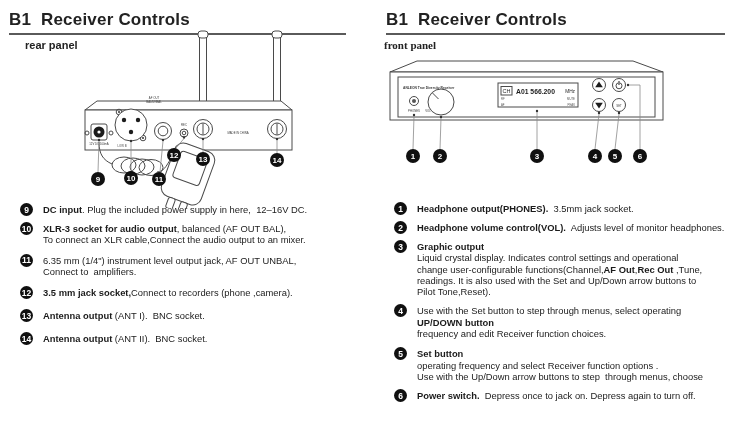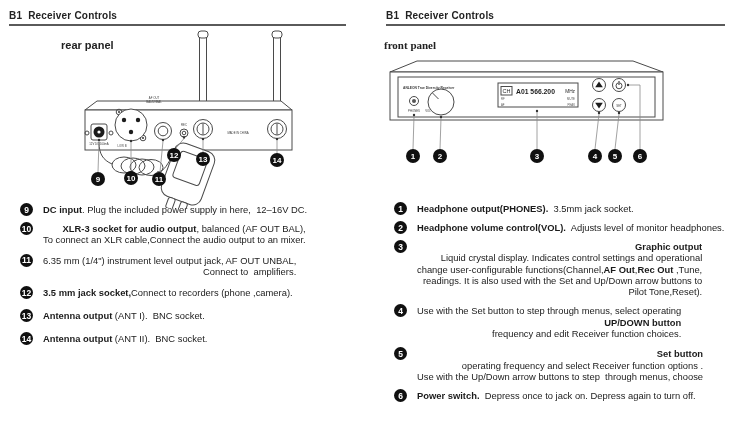--- a/index.html
+++ b/index.html
@@ -1,27 +1,27 @@
 <!DOCTYPE html>
 <html><head>
 <meta charset="utf-8">
 <style>
   html,body{margin:0;padding:0;}
   body{
     width:750px;height:439px;position:relative;background:#ffffff;
     font-family:"Liberation Sans", sans-serif;color:#1b1b1b;overflow:hidden;
   }
   .col-header{
-    position:absolute;top:10px;font-weight:bold;font-size:10px;letter-spacing:.2px;
+    position:absolute;top:10px;font-weight:bold;font-size:17px;letter-spacing:.2px;
     color:#222;border-bottom:2px solid #5a5a5a;padding-bottom:3px;white-space:pre;
   }
   #header-left{left:9px;width:337px;}
   #header-right{left:386px;width:339px;}
   .panel-label{position:absolute;top:39px;font-weight:bold;font-size:11px;color:#222;white-space:pre;}
-  #label-rear{left:25px;margin-left:36px;}
+  #label-rear{left:25px;}
   #label-front{left:384px;font-family:Liberation Serif, serif;}
   svg.diagram{position:absolute;}
   #svg-rear{left:0;top:30px;}
   #svg-front{left:375px;top:30px;}
   .items{position:absolute;}
   #items-left{left:20px;top:204px;width:345px;}
   #items-right{left:394px;top:203px;width:350px;}
   .item{display:flex;gap:10px;align-items:flex-start;}
   #items-left .item{margin-bottom:7px;}
   #items-left .item:nth-child(2){margin-bottom:9px;}
@@ -30,21 +30,21 @@
   #items-left .item:nth-child(5){margin-bottom:11px;}
   #items-right .item{margin-bottom:7px;}
   #items-right .item:nth-child(3){margin-bottom:8px;}
   #items-right .item:nth-child(4){margin-bottom:9px;}
   #items-right .item:nth-child(5){margin-bottom:8px;}
   .bullet{
     width:13px;height:13px;border-radius:50%;background:#101010;color:#fff;
     font-size:8.5px;font-weight:bold;display:flex;align-items:center;justify-content:center;
     flex-shrink:0;margin-top:-1px;
   }
-  .itemtext{font-size:9.4px;line-height:11.3px;text-align:right;}
+  .itemtext{font-size:9.4px;line-height:11.3px;}
   .tline{white-space:pre;}
   .tline b{font-weight:bold;}
   
   .ln{stroke:#4a4a4a;stroke-width:1;fill:none;}
   .lnthin{stroke:#8a8a8a;stroke-width:.8;fill:none;}
   .face{fill:#ffffff;stroke:#4a4a4a;stroke-width:1;}
   .dot{fill:#333;}
   .co{fill:#101010;}
   .con{fill:#ffffff;font-size:8px;font-weight:bold;text-anchor:middle;}
   .tiny{fill:#3a3a3a;font-size:2.8px;text-anchor:middle;}

